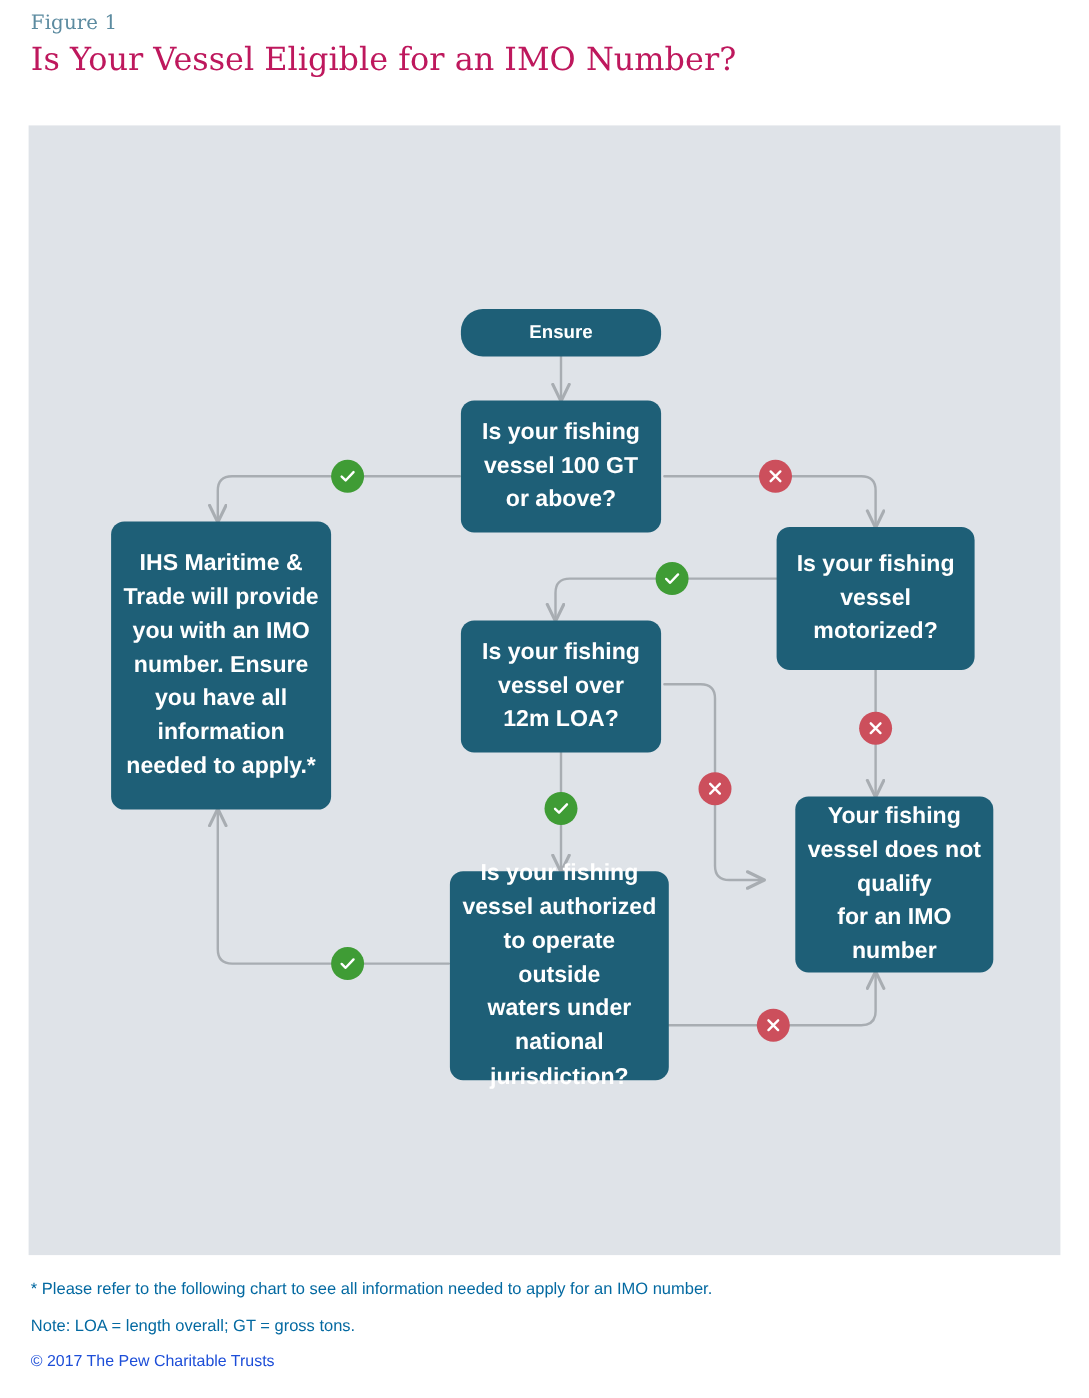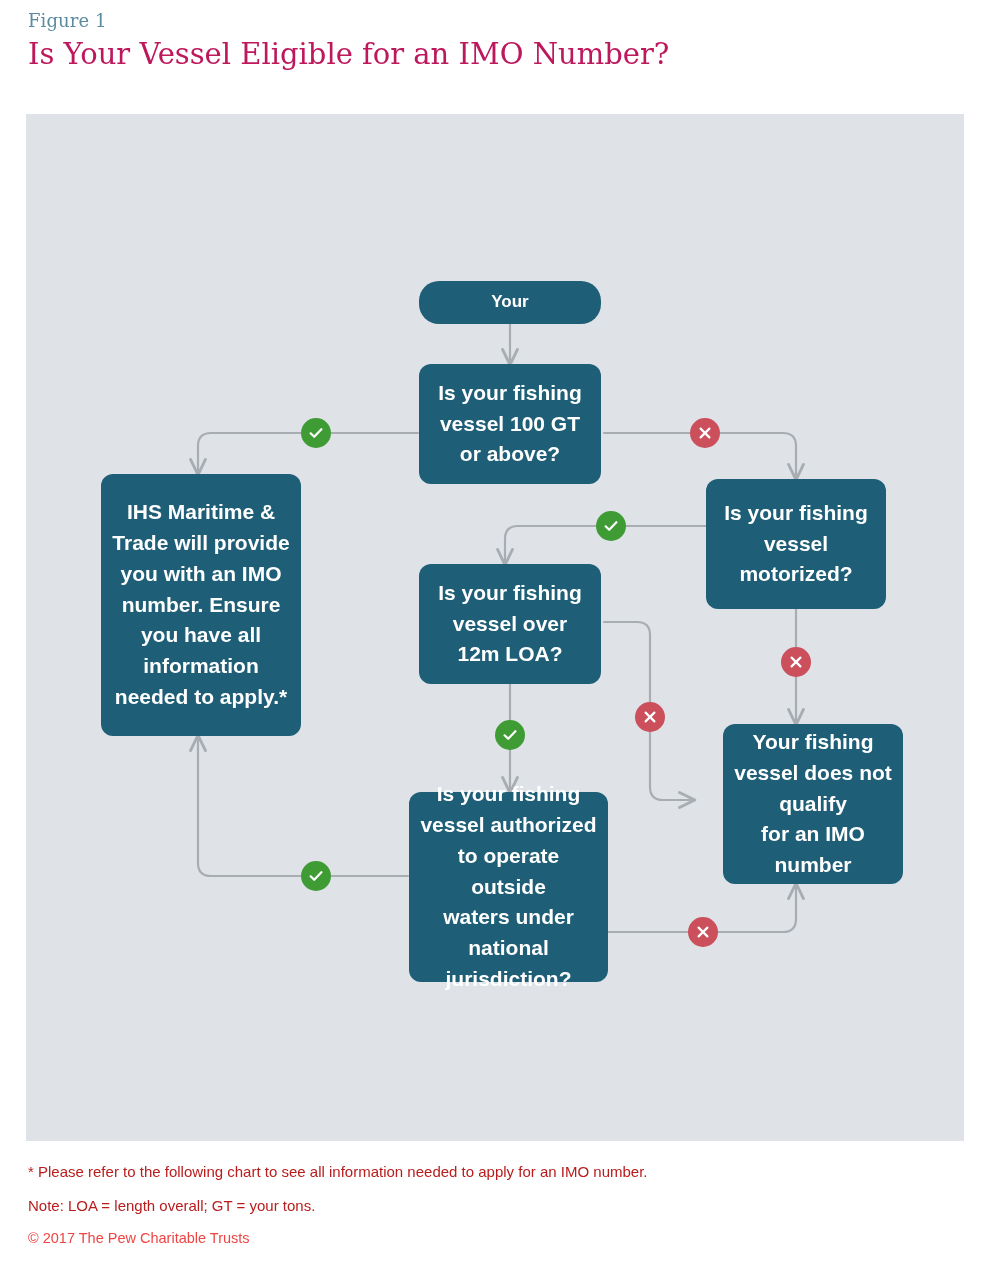--- a/index.html
+++ b/index.html
@@ -98,27 +98,27 @@
 
   
   .notes {
     position: absolute;
     left: 28px;
     top: 1162px;
     width: 920px;
   }
   .note {
     font-size: 15px;
-    color: #b91c1c;
+    color: #0369a1;
     line-height: 1.3;
     margin-bottom: 14px;
   }
   .copyright {
     font-size: 14.5px;
-    color: #ef4444;
+    color: #1d4ed8;
     line-height: 1.3;
   }
 </style>
 </head>
 <body>
 
 <div class="page">
 
   <div class="header">
     <div class="fig-label">Figure 1</div>
@@ -148,21 +148,21 @@
         <path d="M484,570 L484,678" marker-end="url(#arrow)"></path>
 
         <path d="M578,508 L611,508 Q624,508 624,521 L624,673 Q624,686 637,686 L668,686" marker-end="url(#arrow)"></path>
 
         <path d="M382,762 L185,762 Q172,762 172,749 L172,622" marker-end="url(#arrow)"></path>
 
         <path d="M582,818 L757,818 Q770,818 770,805 L770,770" marker-end="url(#arrow)"></path>
       </g>
     </svg>
 
-    <div class="node start" style="left:393px; top:167px; width:182px; height:43px;">Your</div>
+    <div class="node start" style="left:393px; top:167px; width:182px; height:43px;">Ensure</div>
 
     <div class="node" style="left:393px; top:250px; width:182px; height:120px;">Is your fishing
 vessel 100 GT
 or above?</div>
 
     <div class="node" style="left:75px; top:360px; width:200px; height:262px;padding-left:10px;">IHS Maritime &amp;
 Trade will provide
 you with an IMO
 number. Ensure
 you have all
@@ -235,17 +235,17 @@
     <div class="badge no" style="left:662px; top:803px;">
       <svg width="18" height="18" viewBox="0 0 18 18" aria-hidden="true">
         <path d="M4.6,4.6 L13.4,13.4 M13.4,4.6 L4.6,13.4" fill="none" stroke="#ffffff" stroke-width="2.2" stroke-linecap="round"></path>
       </svg>
     </div>
 
   </div>
 
   <div class="notes">
     <div class="note">* Please refer to the following chart to see all information needed to apply for an IMO number.</div>
-    <div class="note">Note: LOA = length overall; GT = your tons.</div>
+    <div class="note">Note: LOA = length overall; GT = gross tons.</div>
     <div class="copyright">© 2017 The Pew Charitable Trusts</div>
   </div>
 
 </div>
 
 </body></html>

